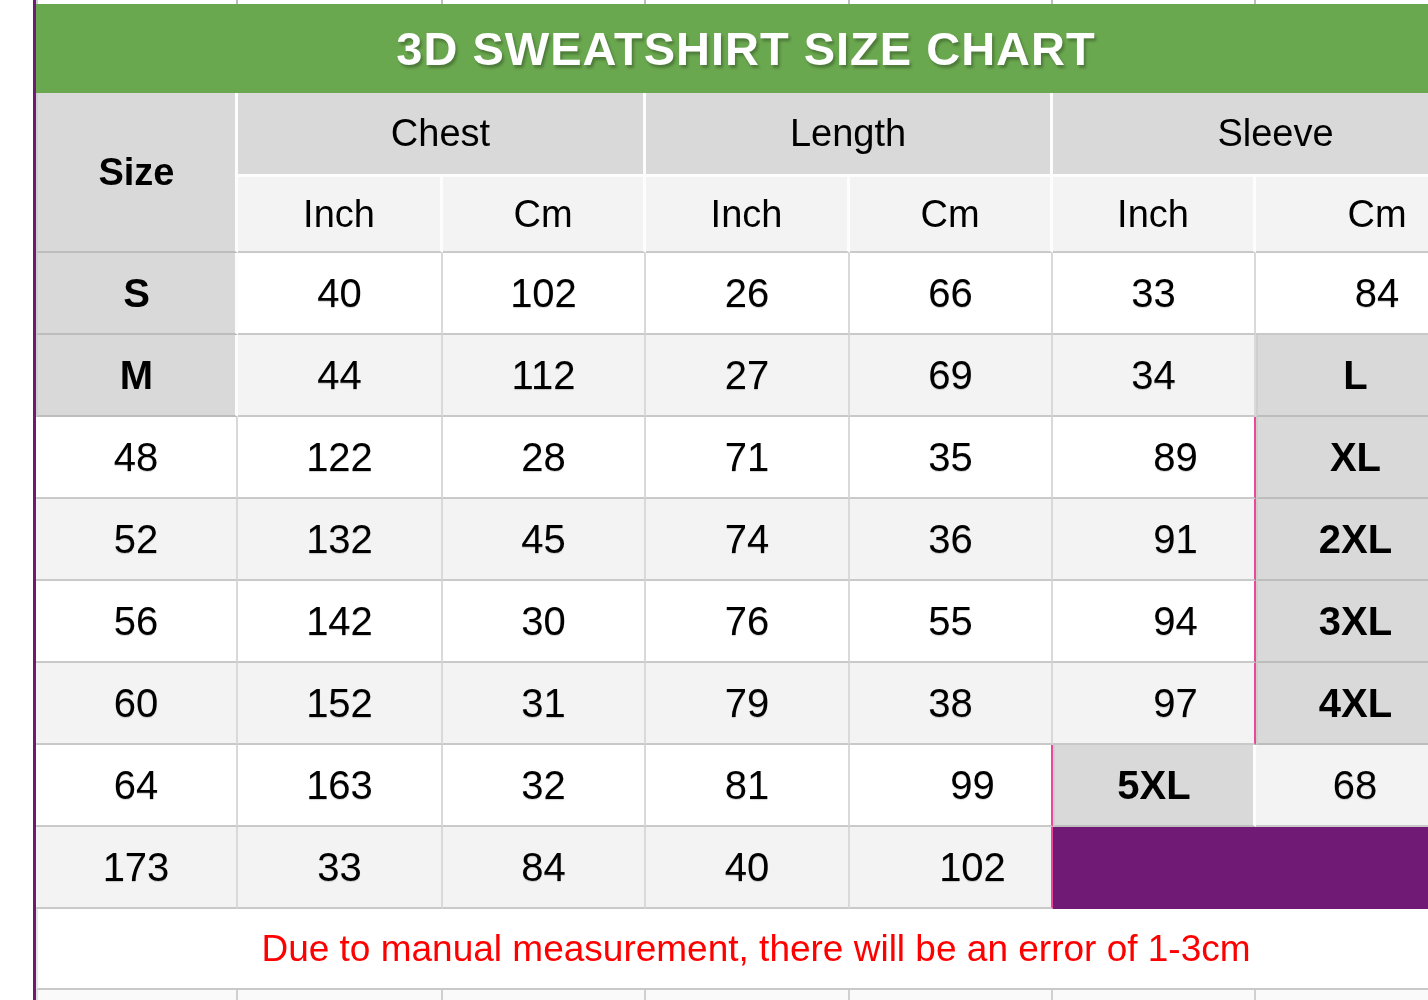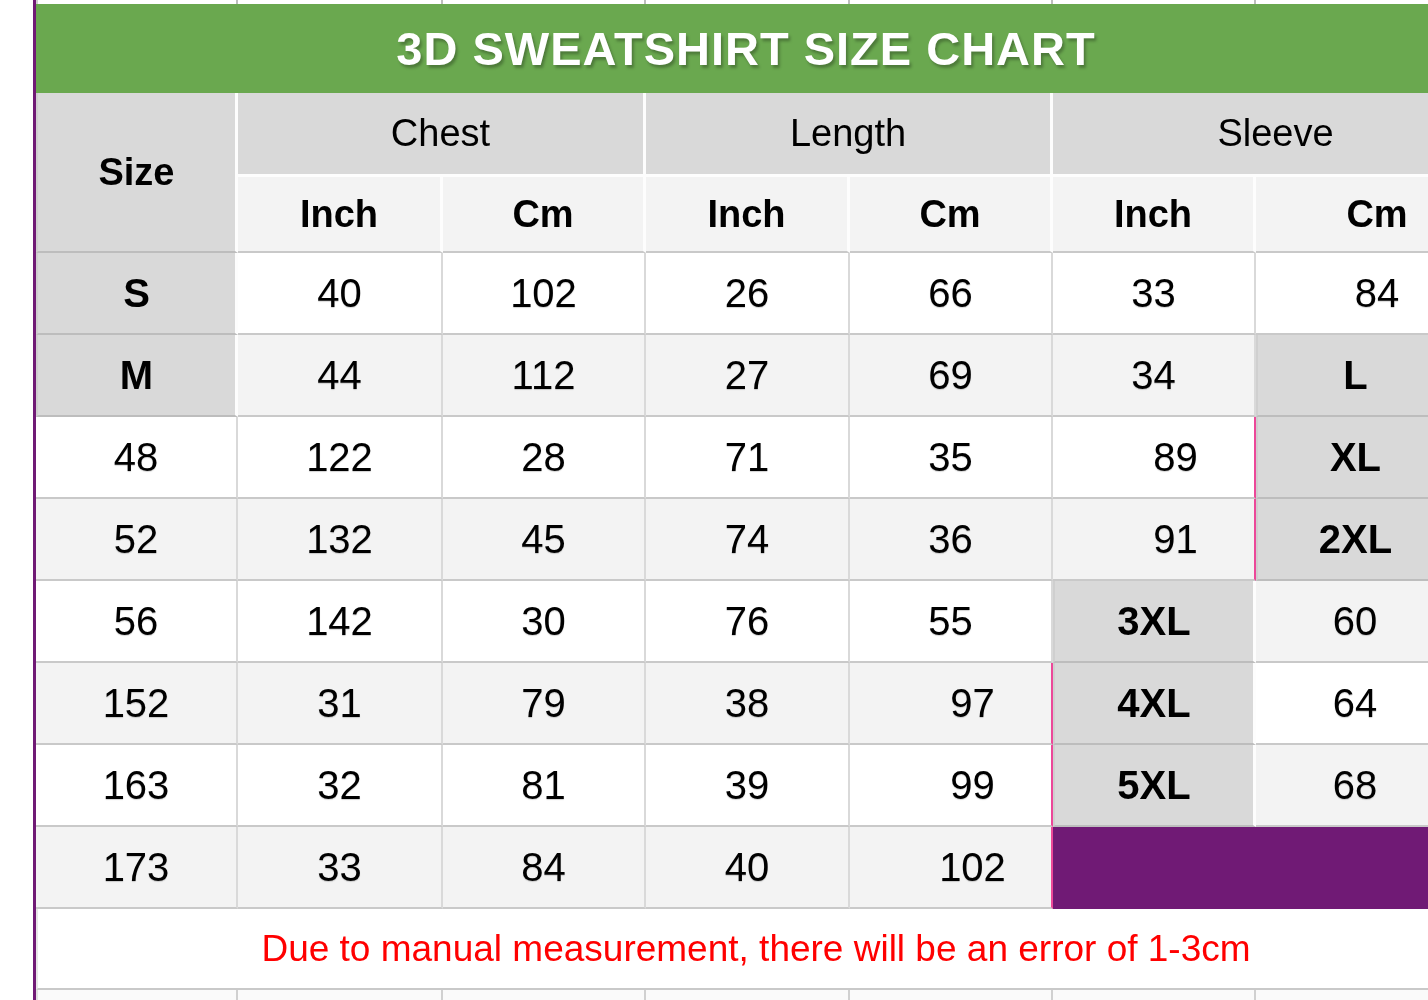--- a/index.html
+++ b/index.html
@@ -54,21 +54,21 @@
   }
   .ghead {
     grid-column: span 2;
     background: #d9d9d9;
     font-weight: normal; font-size: 38px;
     border-right: 3px solid #fdfdfd;
     border-bottom: 3px solid #fdfdfd;
   }
   .uhead {
     background: #f3f3f3;
-    font-weight: bold; font-size: 38px;
+    font-weight: normal; font-size: 38px;
     border-right: 3px solid #fdfdfd;
     border-bottom: 2px solid #c9c9c9;
   }
   
   .szcell {
     background: #d9d9d9;
     font-weight: bold; font-size: 40px;
     border-right: 3px solid #fdfdfd;
     border-bottom: 2px solid #bdbdbd;
     border-left: 2px solid #cfcfcf;
@@ -152,35 +152,35 @@
     <div class="c val alt">74</div>
     <div class="c val alt">36</div>
     <div class="c val alt lastcol">91</div>
 
     <div class="c szcell">2XL</div>
     <div class="c val">56</div>
     <div class="c val">142</div>
     <div class="c val">30</div>
     <div class="c val">76</div>
     <div class="c val">55</div>
+    <div class="c val lastcol">94</div>
 
     <div class="c szcell">3XL</div>
     <div class="c val alt">60</div>
     <div class="c val alt">152</div>
     <div class="c val alt">31</div>
     <div class="c val alt">79</div>
     <div class="c val alt">38</div>
     <div class="c val alt lastcol">97</div>
 
     <div class="c szcell">4XL</div>
     <div class="c val">64</div>
     <div class="c val">163</div>
     <div class="c val">32</div>
     <div class="c val">81</div>
-    <div class="c val">39</div>
     <div class="c val lastcol">99</div>
 
     <div class="c szcell">5XL</div>
     <div class="c val alt">68</div>
     <div class="c val alt">173</div>
     <div class="c val alt">33</div>
     <div class="c val alt">84</div>
     <div class="c val alt">40</div>
     <div class="c val alt lastcol">102</div>
 

